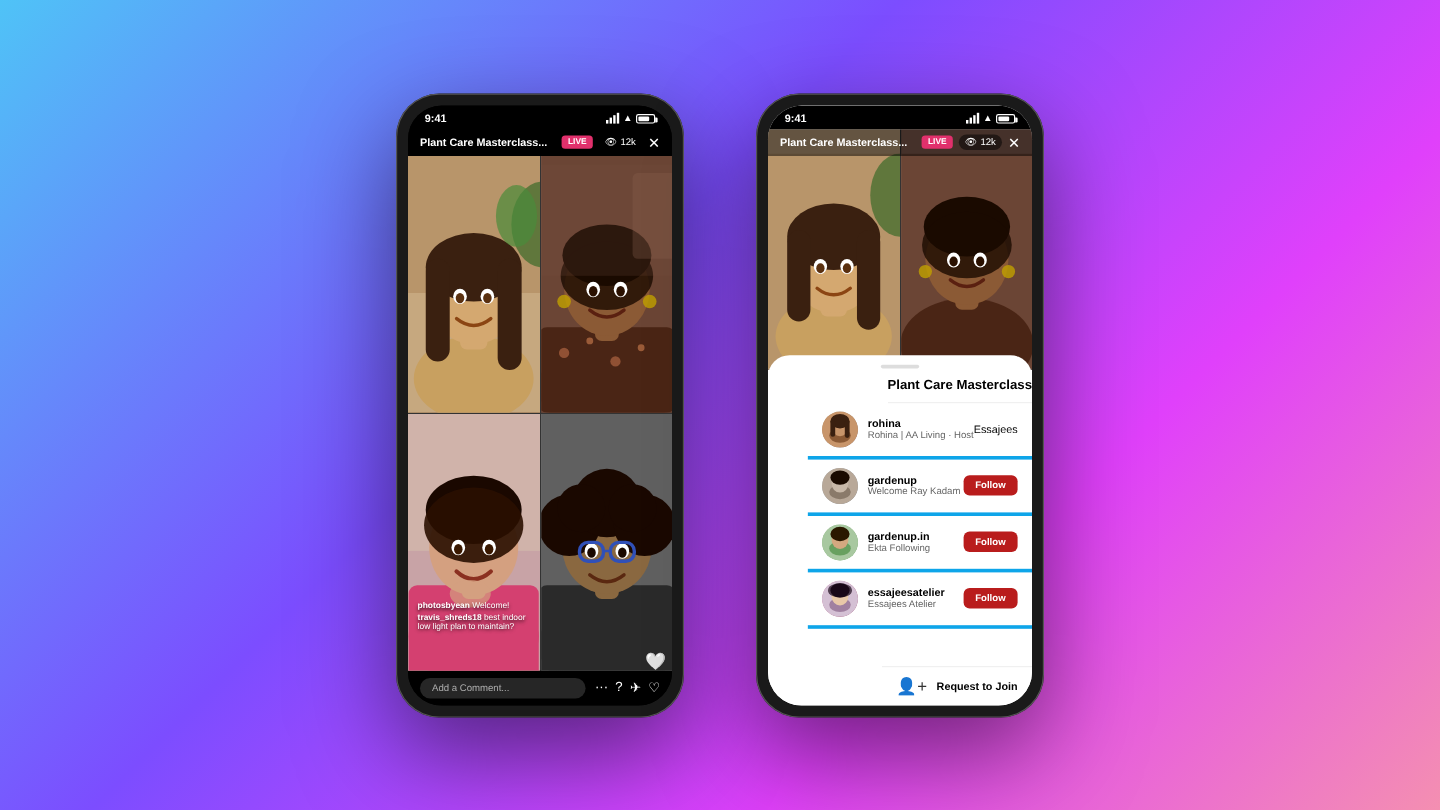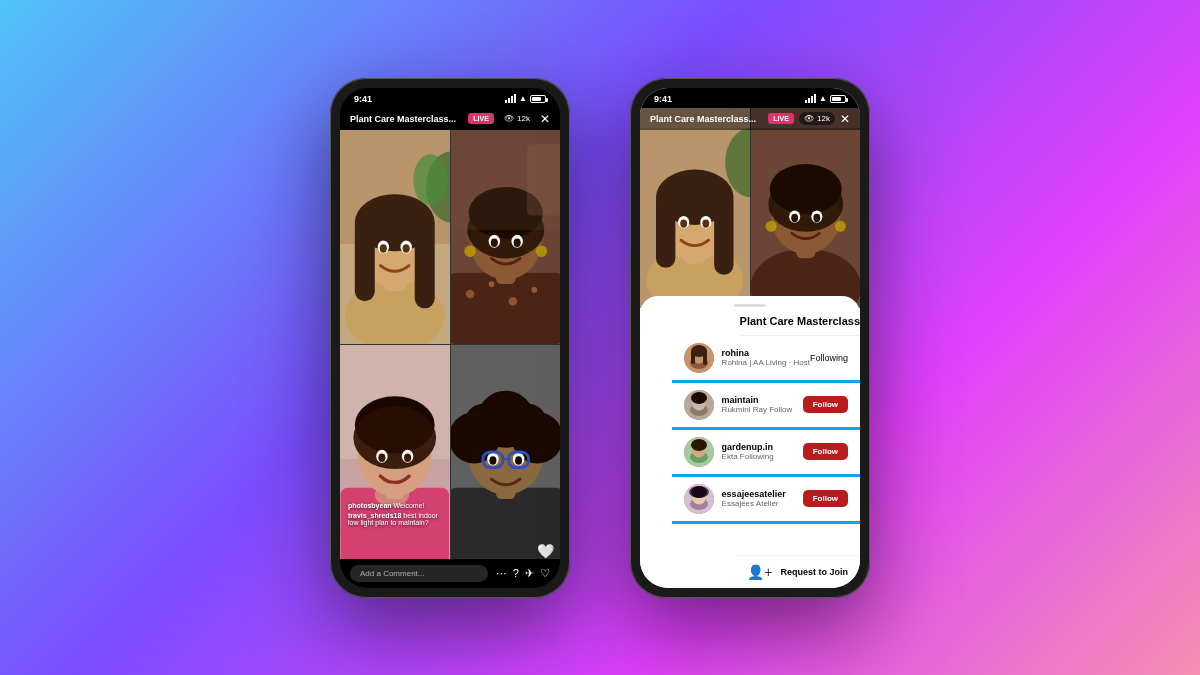--- a/index.html
+++ b/index.html
@@ -568,35 +568,35 @@
               <ellipse cx="15" cy="13" rx="7" ry="7.5" fill="#c8956a"></ellipse>
               <ellipse cx="15" cy="8" rx="8" ry="6" fill="#3a2010"></ellipse>
               <rect x="7" y="7" width="4" height="14" fill="#3a2010" rx="2"></rect>
               <rect x="19" y="7" width="4" height="15" fill="#3a2010" rx="2"></rect>
             </svg>
           </div>
           <div class="user-info">
             <div class="user-handle">rohina</div>
             <div class="user-name">Rohina | AA Living · Host</div>
           </div>
-          <span class="following-text">Following</span>
+          <span class="following-text">Essajees</span>
         </div>
 
         <div class="user-item">
           <div class="user-avatar av2">
             <svg viewBox="0 0 30 30" width="30" height="30">
               <circle cx="15" cy="15" r="15" fill="#b8a898"></circle>
               <ellipse cx="15" cy="20" rx="9" ry="6" fill="#8a7a6a"></ellipse>
               <ellipse cx="15" cy="13" rx="7" ry="7.5" fill="#c8b8a8"></ellipse>
               <ellipse cx="15" cy="8" rx="8" ry="6" fill="#1a0a00"></ellipse>
             </svg>
           </div>
           <div class="user-info">
-            <div class="user-handle">maintain</div>
-            <div class="user-name">Rukmini Ray Follow</div>
+            <div class="user-handle">gardenup</div>
+            <div class="user-name">Welcome Ray Kadam</div>
           </div>
           <button class="follow-btn">Follow</button>
         </div>
 
         <div class="user-item">
           <div class="user-avatar av3">
             <svg viewBox="0 0 30 30" width="30" height="30">
               <circle cx="15" cy="15" r="15" fill="#a8c8a0"></circle>
               <ellipse cx="15" cy="20" rx="9" ry="6" fill="#68a060"></ellipse>
               <ellipse cx="15" cy="13" rx="7" ry="7.5" fill="#d4a880"></ellipse>

